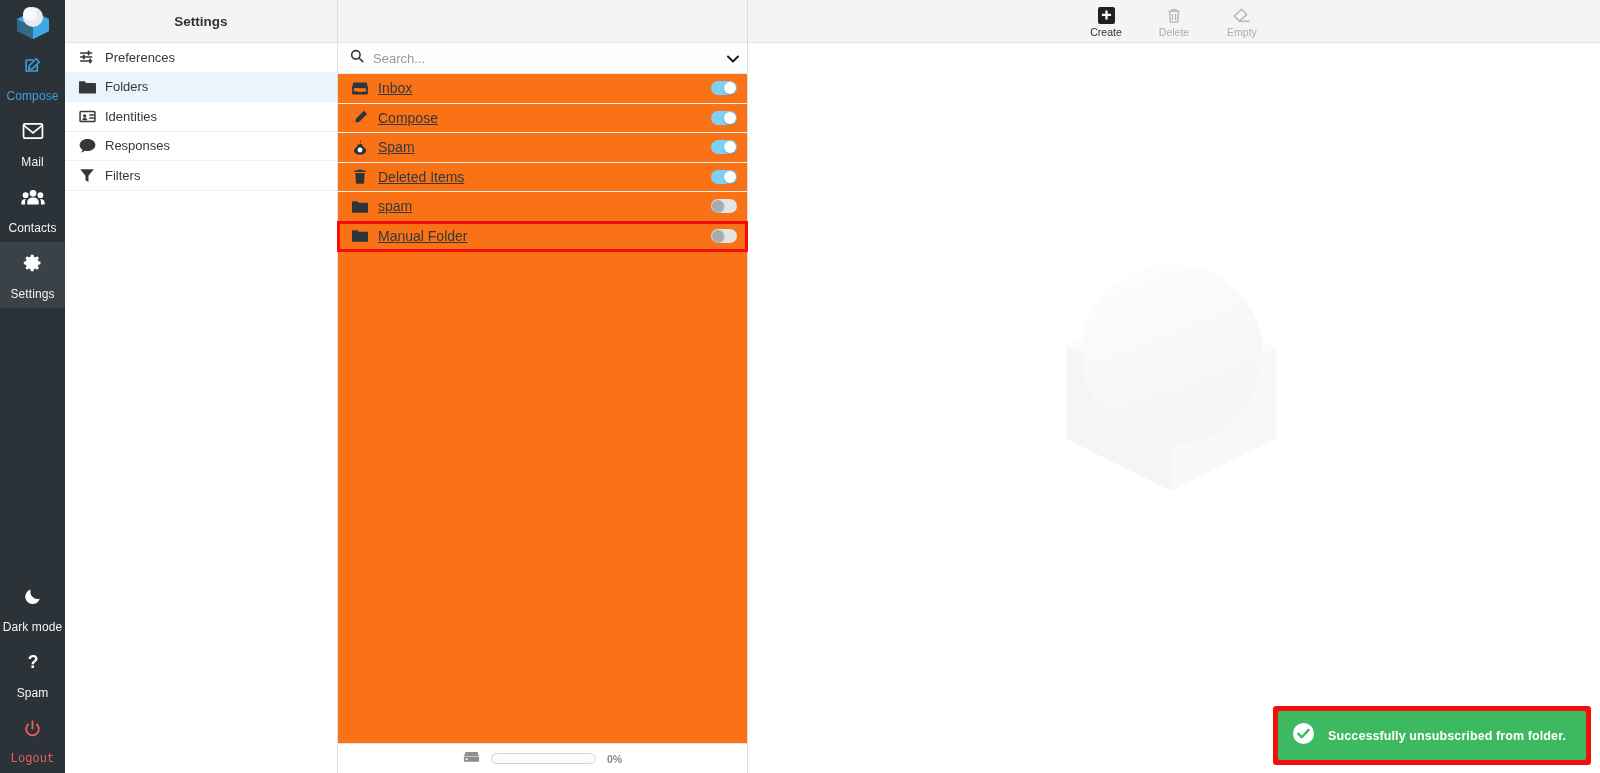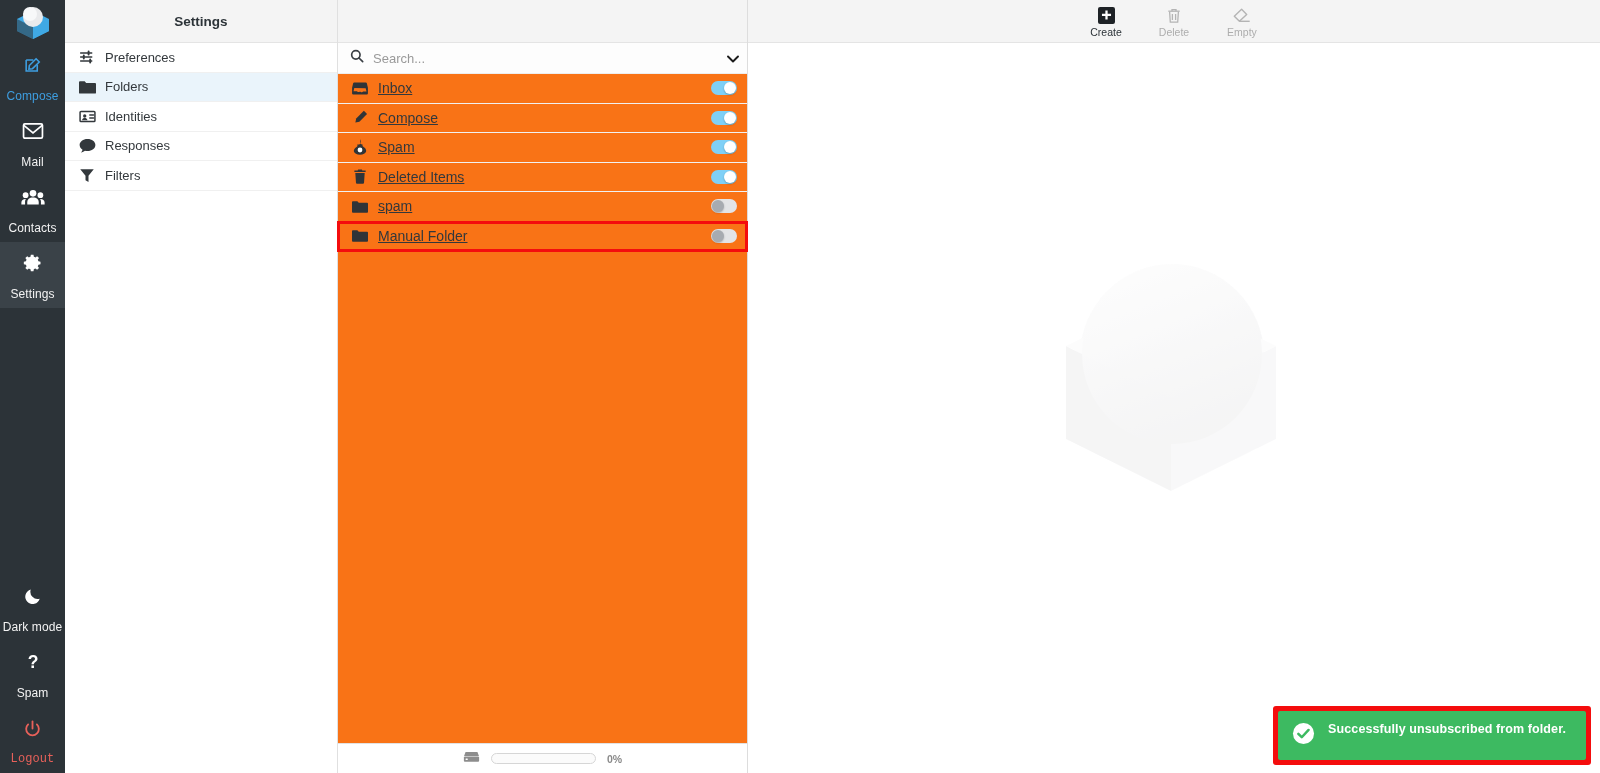--- a/index.html
+++ b/index.html
@@ -128,21 +128,21 @@
   .watermark { opacity:.55; margin-top:-70px; margin-left:-6px; }
 
   
   .toast-wrap {
     position:absolute; right:9px; bottom:8px;
     border:3px solid #f40d0d; border-radius:3px; padding:2px;
     background:#f40d0d;
   }
   .toast {
     background:#3dba61; color:#ffffff; border-radius:2px;
-    padding:11px 20px 11px 14px; display:flex; gap:13px;
+    padding:11px 20px 11px 14px; display:flex; align-items:center; gap:13px;
     min-width:250px;
   }
   .toast .tmsg { font-size:12.5px; font-weight:bold; letter-spacing:.1px; }
 </style>
 </head>
 <body>
 
 <div class="app">
 
   <div class="taskbar">

